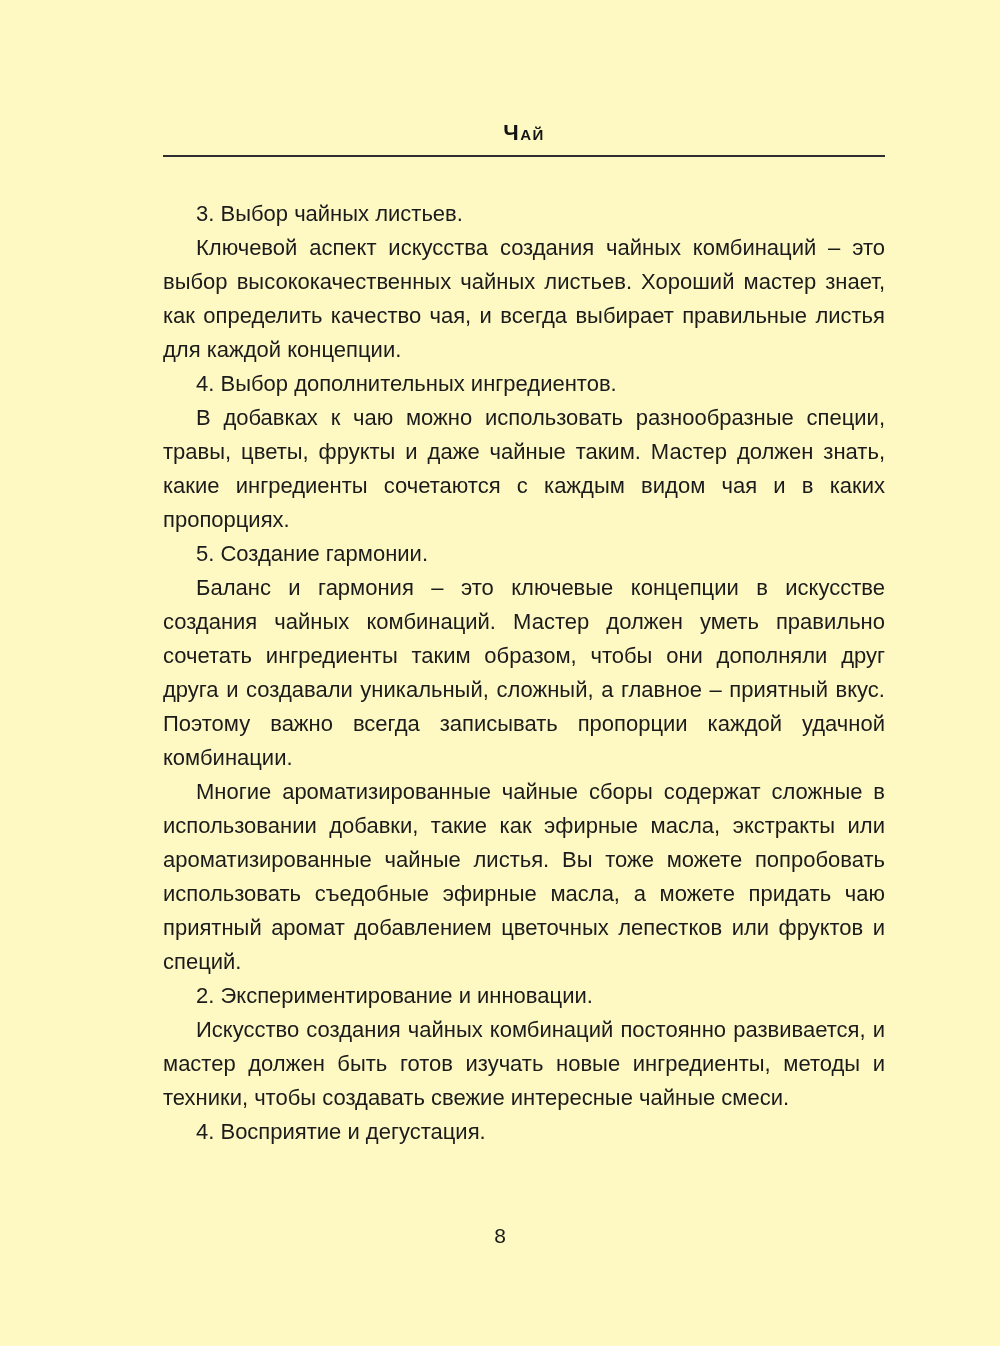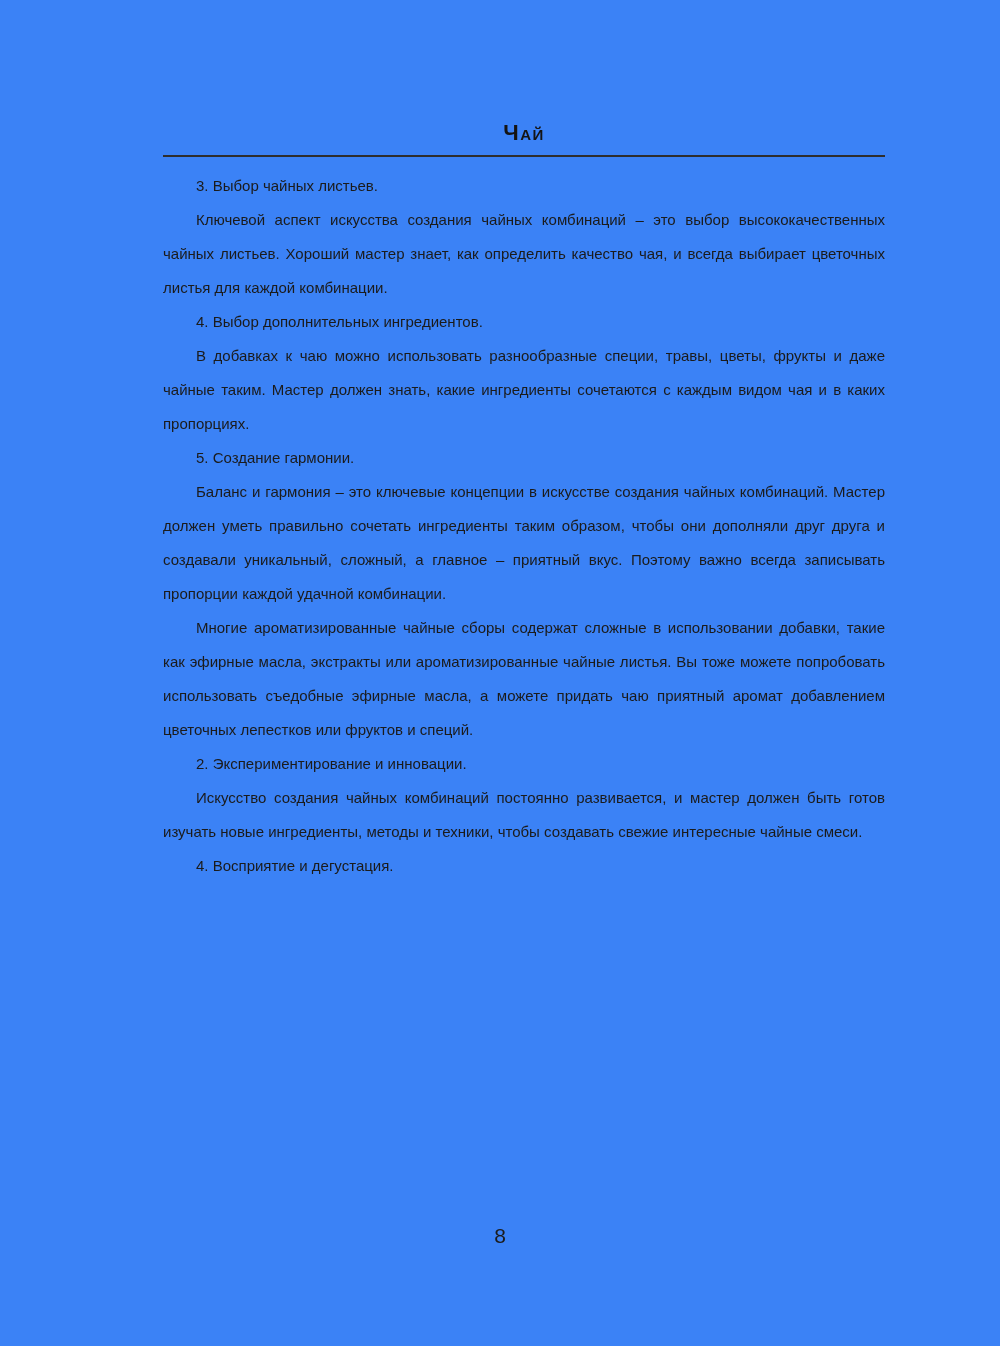--- a/index.html
+++ b/index.html
@@ -11,21 +11,21 @@
     width: 1000px;
     height: 1346px;
     font-family: "Liberation Sans", sans-serif;
     color: #1b1b1b;
     position: relative;
     overflow: hidden;
   }
   .page {
     position: absolute;
     inset: 0;
-    background: #3b82f6;
+    background: #fef9c3;
   }
   .content-col {
     position: absolute;
     left: 163px;
     top: 120px;
     width: 722px;
   }
   .running-head {
     text-align: center;
     font-weight: bold;
@@ -34,22 +34,22 @@
     font-variant: small-caps;
     color: #141414;
   }
   .head-rule {
     border: none;
     border-top: 2px solid #2e2e2e;
     margin: 9px 0 0 0;
     height: 0;
   }
   .body-text {
-    margin-top: 12px;
-    font-size: 15px;
+    margin-top: 40px;
+    font-size: 22px;
     line-height: 34px;
     text-align: justify;
     color: #1b1b1b;
   }
   .body-text p {
     margin: 0;
     padding: 0;
     text-indent: 33px;
   }
   .page-number {
@@ -70,21 +70,21 @@
   <div class="content-col">
 
     <div class="running-head">Чай</div>
 
     <hr class="head-rule">
 
     <div class="body-text">
 
         <p>3. Выбор чайных листьев.</p>
 
-        <p>Ключевой аспект искусства создания чайных комбинаций – это выбор высококачественных чайных листьев. Хороший мастер знает, как определить качество чая, и всегда выбирает цветочных листья для каждой комбинации.</p>
+        <p>Ключевой аспект искусства создания чайных комбинаций – это выбор высококачественных чайных листьев. Хороший мастер знает, как определить качество чая, и всегда выбирает правильные листья для каждой концепции.</p>
 
         <p>4. Выбор дополнительных ингредиентов.</p>
 
         <p>В добавках к чаю можно использовать разнообразные специи, травы, цветы, фрукты и даже чайные таким. Мастер должен знать, какие ингредиенты сочетаются с каждым видом чая и в каких пропорциях.</p>
 
         <p>5. Создание гармонии.</p>
 
         <p>Баланс и гармония – это ключевые концепции в искусстве создания чайных комбинаций. Мастер должен уметь правильно сочетать ингредиенты таким образом, чтобы они дополняли друг друга и создавали уникальный, сложный, а главное – приятный вкус. Поэтому важно всегда записывать пропорции каждой удачной комбинации.</p>
 
 

